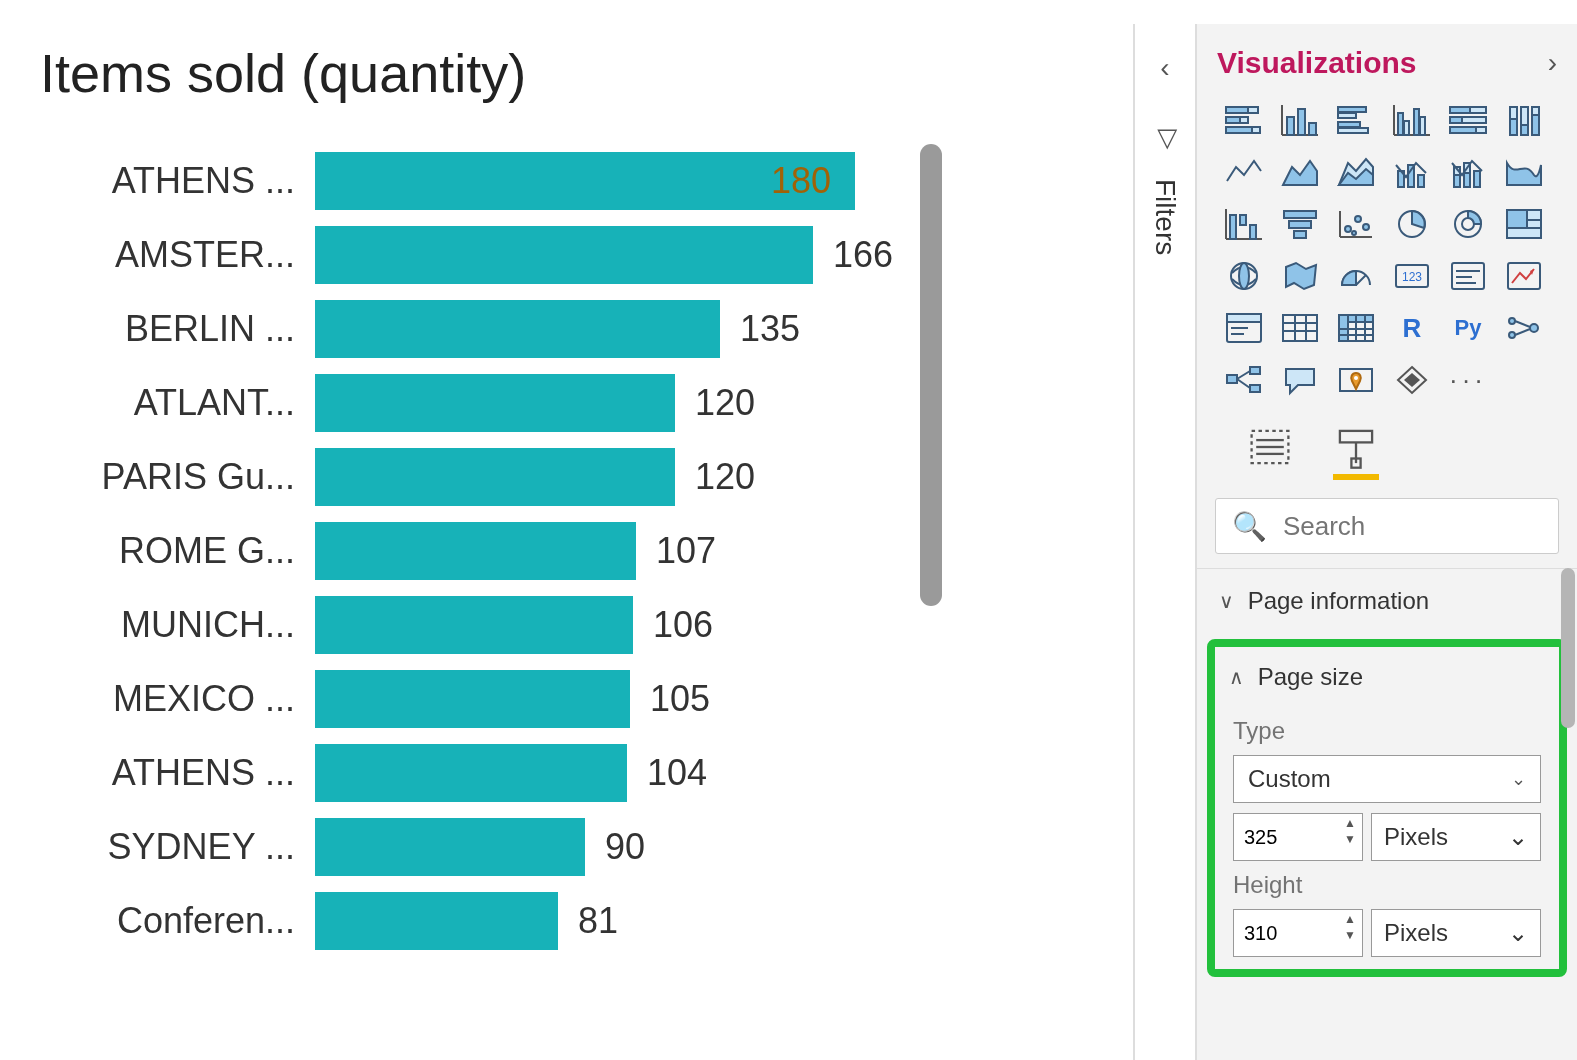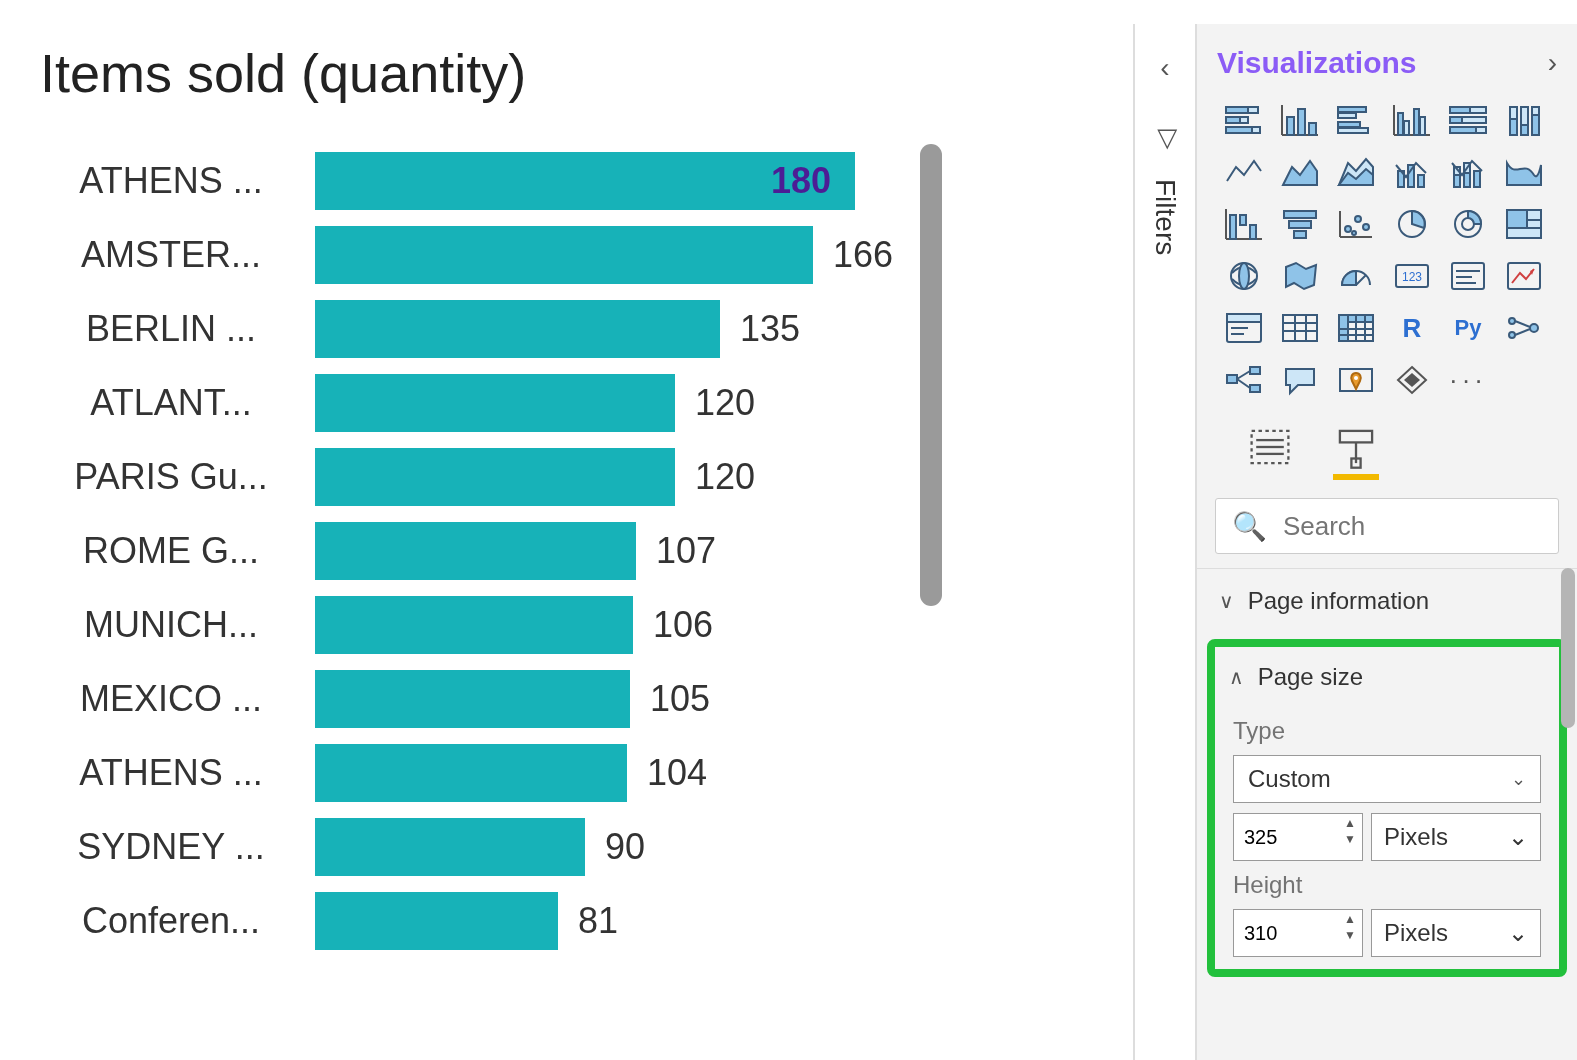--- a/index.html
+++ b/index.html
@@ -25,45 +25,44 @@
   height: 840px;
 }
 .chart { flex: 0 0 870px; }
 .bar-row {
   display: flex;
   align-items: center;
   height: 74px;
 }
 .bar-label {
   width: 275px;
-  text-align: center;
-  padding-right: 13px;
+  text-align: right;
+  padding-right: 20px;
   font-size: 36px;
   color: #333;
   white-space: nowrap;
   overflow: hidden;
 }
 .bar-track {
   flex: 1;
   display: flex;
   align-items: center;
 }
 .bar {
   height: 58px;
   background: #17b2b8;
 }
 .bar-value {
   font-size: 36px;
   color: #333;
   margin-left: 20px;
 }
 .bar-value.inside {
-  color: #4c1d95;
+  color: #a16207;
   margin-left: -84px;
-  font-weight: bold;
 }
 .chart-scrollbar {
   width: 22px;
   margin-left: 10px;
   background: transparent;
   border-radius: 11px;
   position: relative;
 }
 .chart-scrollbar-thumb {
   position: absolute;
@@ -98,21 +97,21 @@
   background: #f3f3f3;
   display: flex;
   flex-direction: column;
 }
 .viz-header {
   display: flex;
   align-items: center;
   justify-content: space-between;
   padding: 22px 20px 20px 20px;
 }
-.viz-header h2 { font-size: 30px; font-weight: 600; color: #8b5cf6; }
+.viz-header h2 { font-size: 30px; font-weight: 600; color: #be185d; }
 .viz-header .chev { font-size: 28px; color: #555; }
 
 .viz-gallery {
   padding: 0 24px 10px 24px;
 }
 .viz-grid {
   display: grid;
   grid-template-columns: repeat(6, 46px);
   gap: 12px 10px;
 }

